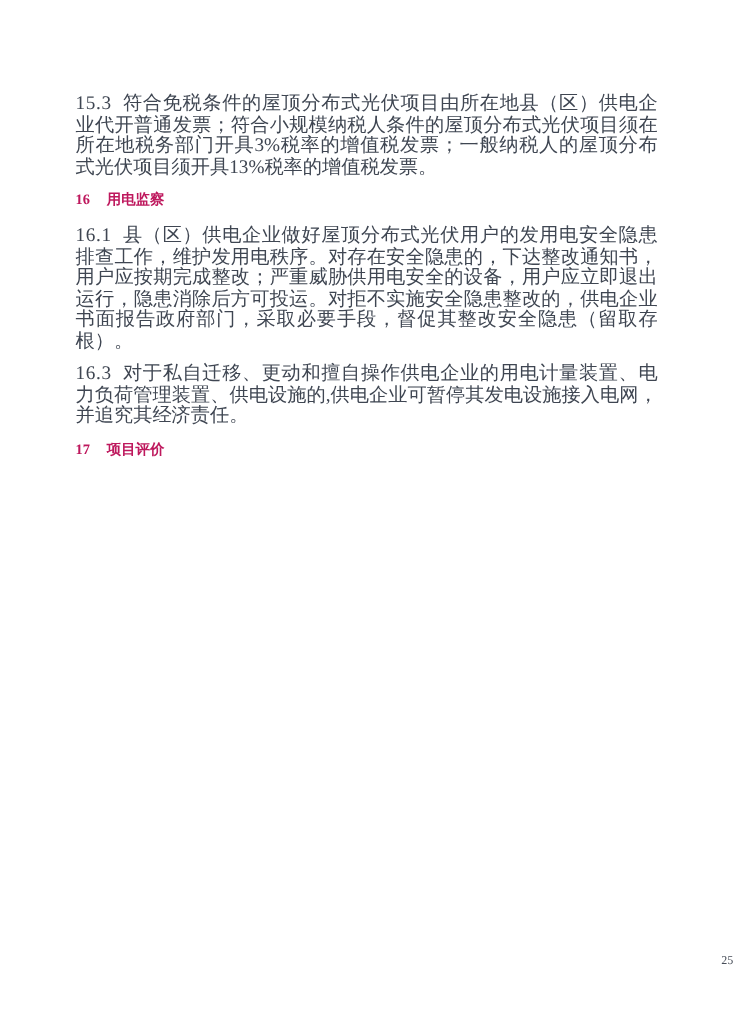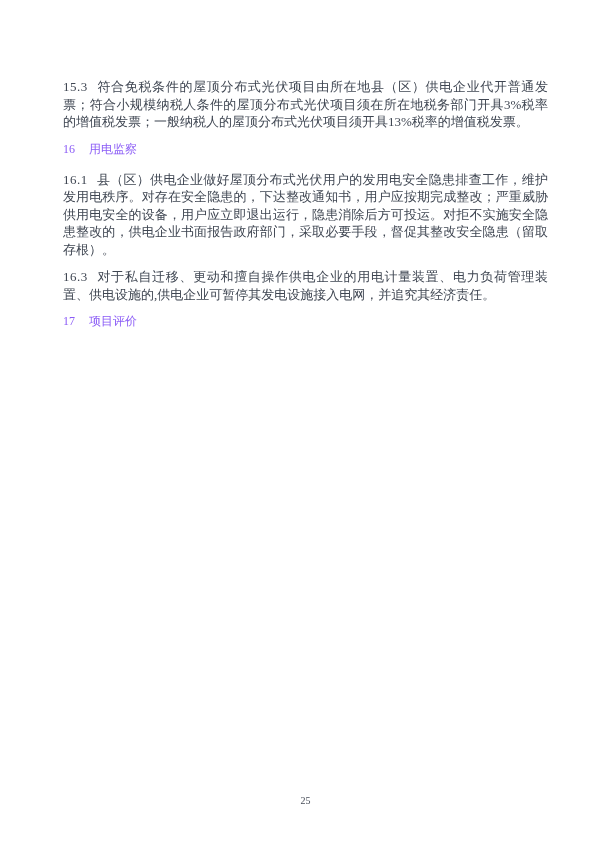--- a/index.html
+++ b/index.html
@@ -15,49 +15,49 @@
     overflow: hidden;
   }
   .page {
     position: absolute;
     inset: 0;
     padding: 78px 63px 0 63px;
     color: #3f4652;
   }
   p.clause {
     font-family: "Liberation Serif", "DejaVu Serif", serif;
-    font-size: 13px;
+    font-size: 16px;
     line-height: 17.5px;
     text-align: justify;
     margin: 0 0 10px 0;
   }
   p.clause .clause-label {
     display: inline-block;
     margin-right: 9px;
     letter-spacing: 0.5px;
   }
   h2.section-heading {
     font-family: "Liberation Sans", "DejaVu Sans", sans-serif;
     font-size: 12px;
-    font-weight: normal;
+    font-weight: bold;
     line-height: 16px;
     margin: 9px 0 14px 0;
-    color: #8b5cf6;
+    color: #be185d;
   }
   h2.section-heading .heading-number {
     display: inline-block;
     margin-right: 14px;
     font-family: "Liberation Serif", "DejaVu Serif", serif;
   }
   .page-number {
     position: absolute;
     top: 795px;
     left: 0;
     right: 0;
-    text-align: center;
+    text-align: right;
     font-family: "Liberation Serif", "DejaVu Serif", serif;
     font-size: 10px;
     color: #474d58;
   }
 </style>
 </head>
 <body>
 
 <div class="page">
 

